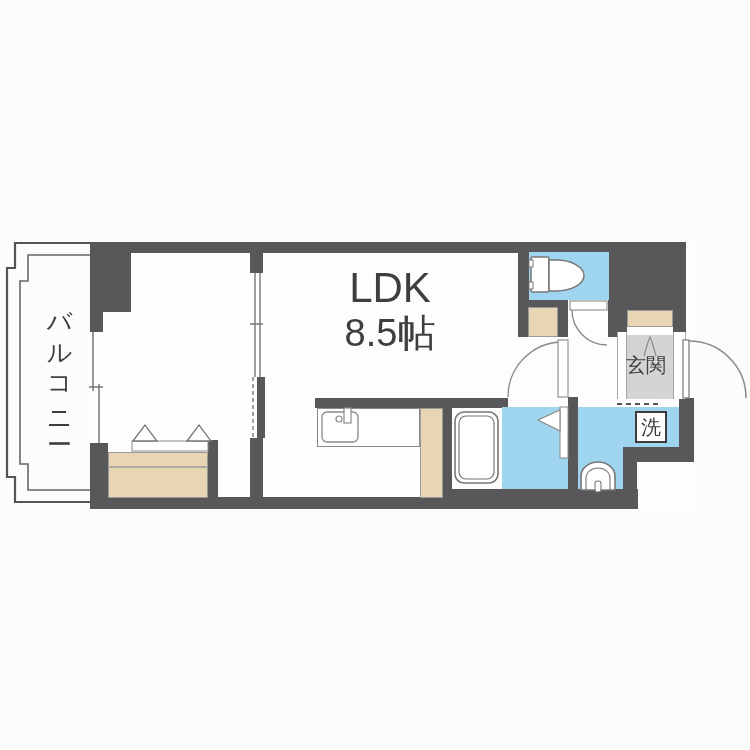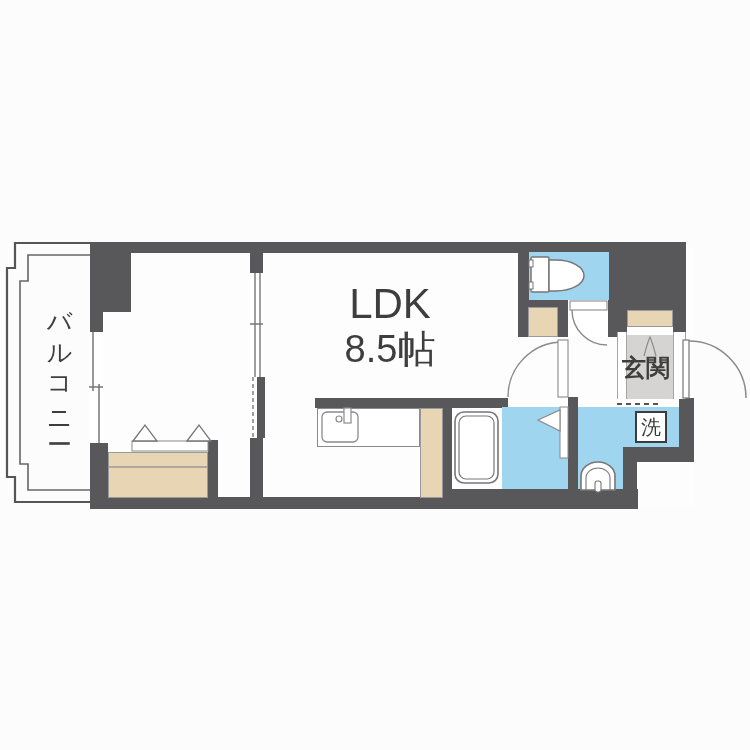--- a/index.html
+++ b/index.html
@@ -118,22 +118,22 @@
     <path d="M644,356 Q648,341 650,337 Q652,341 656,356" fill="none" stroke="#8a8a8a" stroke-width="1.2"></path>
 
     <path d="M617,404 H662" stroke="#555" stroke-width="2.2" stroke-dasharray="5,4"></path>
   </svg>
 
   <div class="laundry-box" style="left:635px;top:411px;width:32px;height:32px;">
     <span>洗</span>
   </div>
 
 
-  <div class="label" style="left:280px;top:280px;width:220px;line-height:1.15;">
+  <div class="label" style="left:280px;top:264px;width:220px;line-height:1.15;">
     <span class="l1" style="font-size:42px;">LDK</span>
     <span class="l1" style="font-size:38px;">8.5帖</span>
   </div>
 
   <div class="label vtext" style="left:44px;top:293px;font-size:25px;letter-spacing:6px;">バルコニー</div>
 
-  <div class="label" style="left:616px;top:352px;width:60px;font-size:24px;font-weight:bold;">玄関</div>
+  <div class="label" style="left:616px;top:352px;width:60px;font-size:20px;">玄関</div>
 
 </div>
 
 </body></html>

